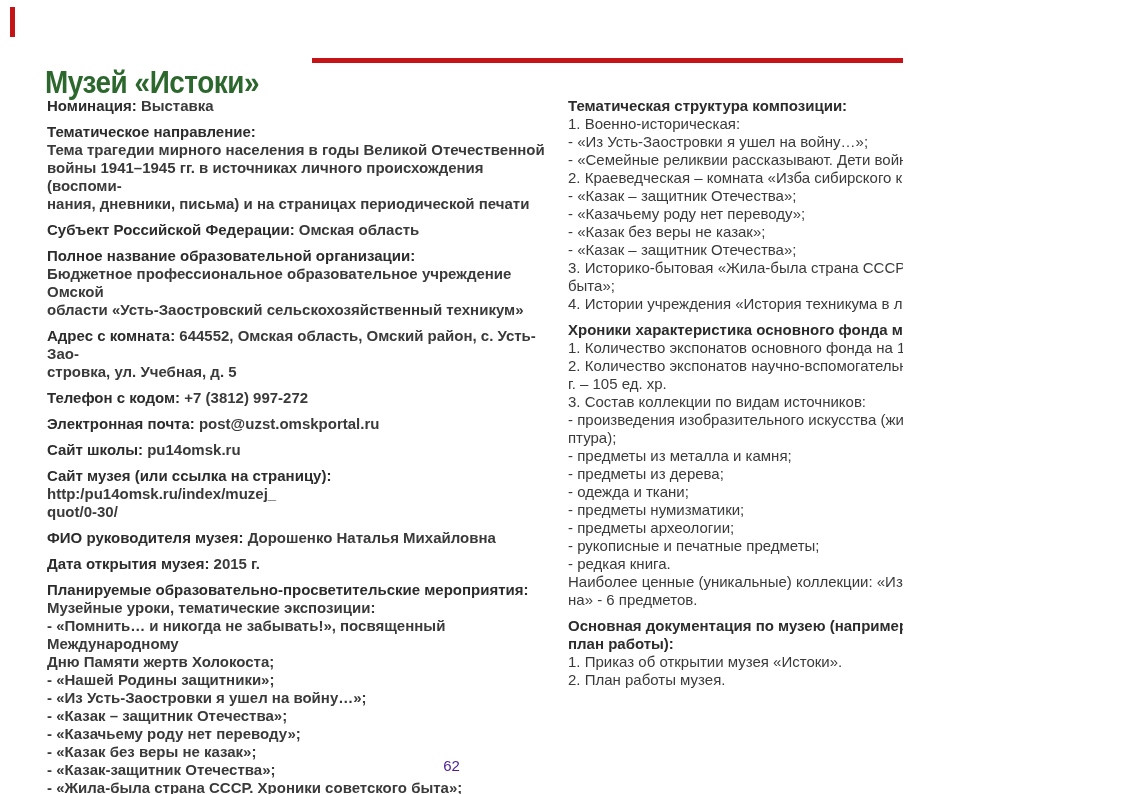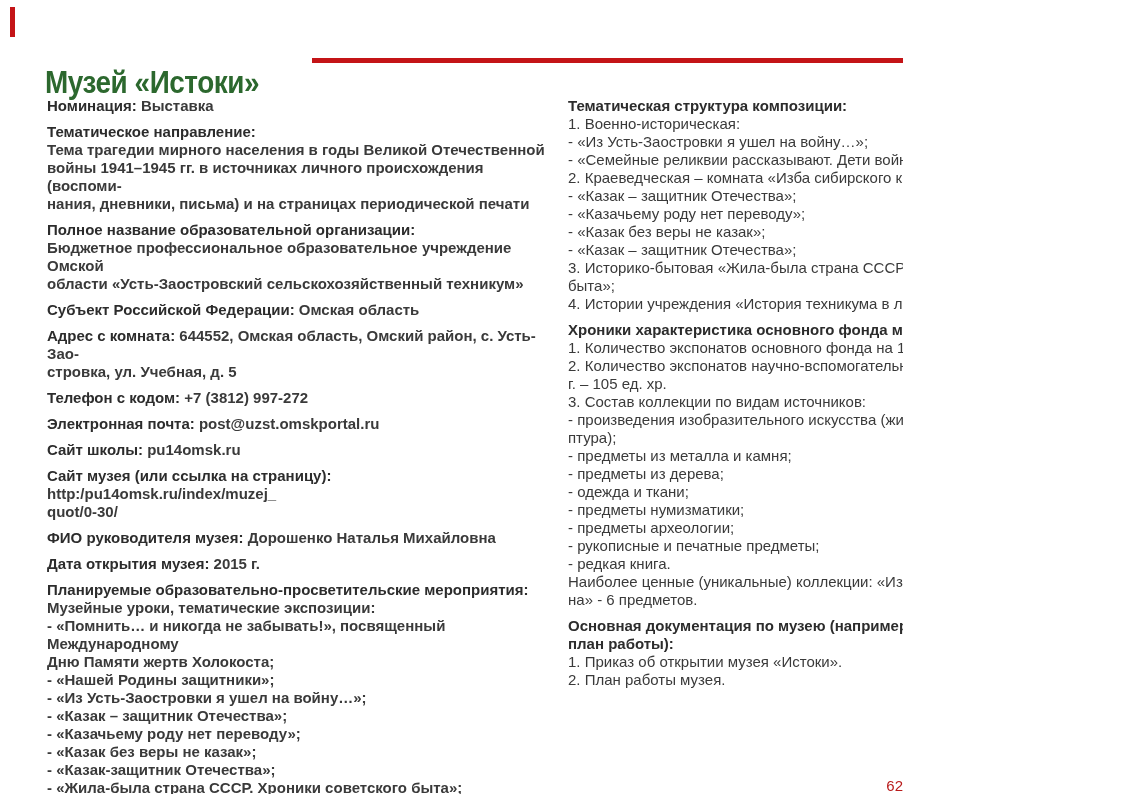--- a/index.html
+++ b/index.html
@@ -43,44 +43,43 @@
   }
   .col-left  { left: 47px;  width: 499px; font-weight: bold; }
   .col-right { left: 568px; width: 524px; }
   .blk { margin: 0 0 8px 0; }
   .blk b { color: #2c2c2c; }
   .blk .t { white-space: pre-line; }
   .blk.stacked b { display: block; white-space: pre-line; }
   .page-number {
     position: absolute;
     left: 0; right: 0; top: 757px;
-    text-align: right;
+    text-align: center;
     font-size: 15px;
-    color: #b91c1c;
-    margin-top: 20px;
+    color: #4c1d95;
   }
 </style>
 </head>
 <body>
 
 <div class="page">
 
   <div class="corner-mark"></div>
 
   <h1 class="page-title">Музей «Истоки»</h1>
   <div class="title-rule"></div>
 
   <div class="col col-left">
     <p class="blk"><b>Номинация:</b><span class="t"> Выставка</span></p>
     <p class="blk stacked"><b>Тематическое направление:</b><span class="t">Тема трагедии мирного населения в годы Великой Отечественной
 войны 1941–1945 гг. в источниках личного происхождения (воспоми-
 нания, дневники, письма) и на страницах периодической печати</span></p>
+    <p class="blk"><b>Субъект Российской Федерации:</b><span class="t"> Омская область</span></p>
     <p class="blk stacked"><b>Полное название образовательной организации:</b><span class="t">Бюджетное профессиональное образовательное учреждение Омской
 области «Усть-Заостровский сельскохозяйственный техникум»</span></p>
-    <p class="blk"><b>Субъект Российской Федерации:</b><span class="t"> Омская область</span></p>
     <p class="blk"><b>Адрес с комната:</b><span class="t"> 644552, Омская область, Омский район, с. Усть-Зао-
 стровка, ул. Учебная, д. 5</span></p>
     <p class="blk"><b>Телефон с кодом:</b><span class="t"> +7 (3812) 997-272</span></p>
     <p class="blk"><b>Электронная почта:</b><span class="t"> post@uzst.omskportal.ru</span></p>
     <p class="blk"><b>Сайт школы:</b><span class="t"> pu14omsk.ru</span></p>
     <p class="blk"><b>Сайт музея (или ссылка на страницу):</b><span class="t"> http:/pu14omsk.ru/index/muzej_
 quot/0-30/</span></p>
     <p class="blk"><b>ФИО руководителя музея:</b><span class="t"> Дорошенко Наталья Михайловна</span></p>
     <p class="blk"><b>Дата открытия музея:</b><span class="t"> 2015 г.</span></p>
     <p class="blk stacked"><b>Планируемые образовательно-просветительские мероприятия:</b><span class="t">Музейные уроки, тематические экспозиции:

